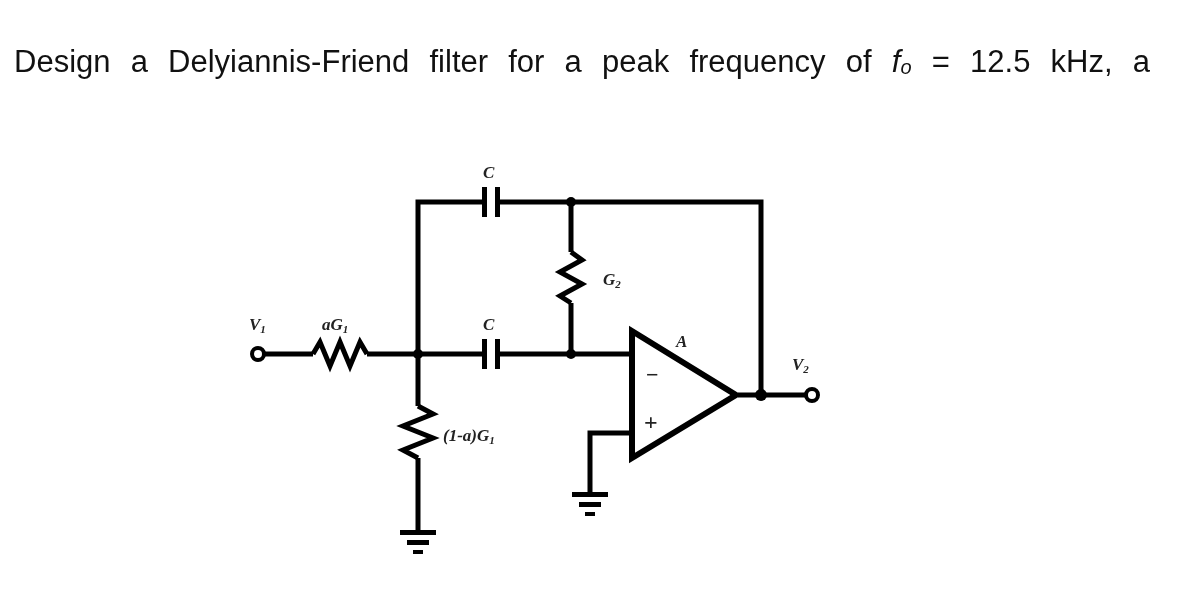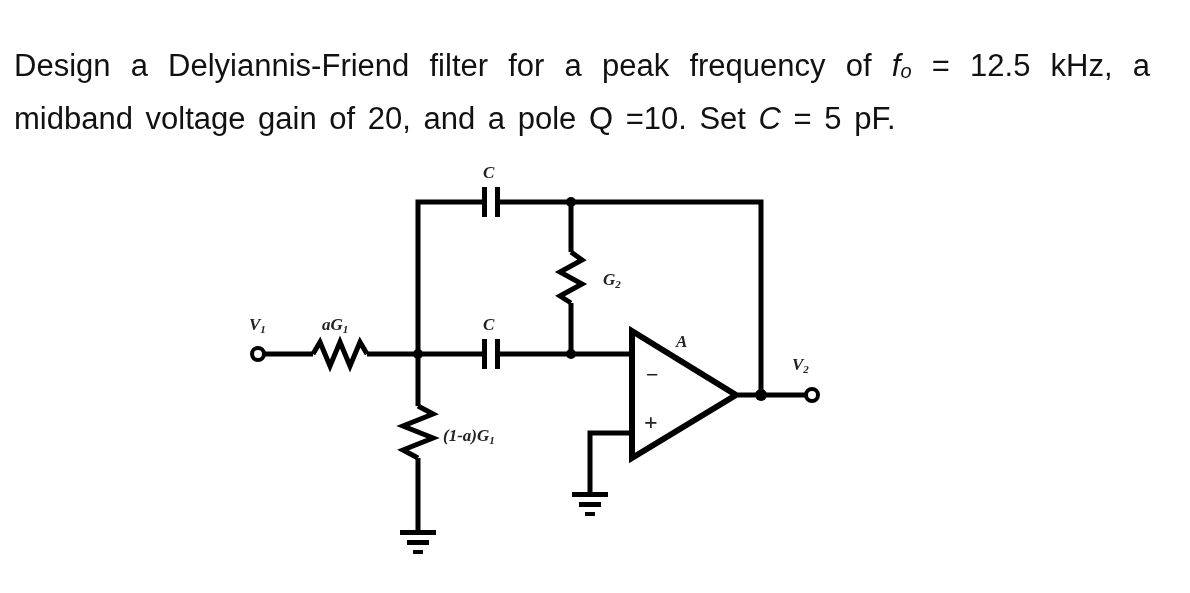--- a/index.html
+++ b/index.html
@@ -1,36 +1,35 @@
 <!DOCTYPE html>
 <html><head>
   <meta charset="utf-8">
   <style>
     html, body { margin: 0; padding: 0; background: #ffffff; }
     body { width: 1190px; height: 593px; position: relative; overflow: hidden; }
     .problem {
       position: absolute; left: 14px; top: 42px; width: 1150px;
       font-family: "Liberation Sans", "DejaVu Sans", sans-serif;
-      font-size: 31px; line-height: 48px; color: #111;
+      font-size: 31px; line-height: 40px; color: #111;
       text-align: justify; text-align-last: left;
       word-spacing: 4px;
     }
     .problem .line { display: block; white-space: nowrap; }
     .problem .line1 { text-align: justify; text-align-last: justify; width: 1136px; white-space: normal; }
     .ital { font-style: italic; }
     .sub { font-size: 20px; font-style: italic; vertical-align: -2px; }
     svg.circuit { position: absolute; left: 0; top: 0; }
     .lbl { font-family: "Liberation Serif", "DejaVu Serif", serif; font-style: italic; font-weight: bold; fill: #222; }
   </style>
 </head>
 <body>
 
 <div class="problem">
   <span class="line line1"><span>Design a Delyiannis-Friend filter for a peak frequency of</span> <span class="ital">f</span><span class="sub">o</span><span> = 12.5 kHz, a</span></span>
-  <span class="line"><span>midband voltage gain of 20, and a pole Q =10. Set </span><span class="ital">C</span><span> = 5 pF.</span></span>
 </div>
 
 <svg class="circuit" width="1190" height="593" viewBox="0 0 1190 593">
   <g stroke="#000" stroke-width="5" fill="none" stroke-linecap="butt" stroke-linejoin="miter">
 
     <path d="M418 354 V202 H483"></path>
     <path d="M499 202 H761 V395"></path>
 
     <path d="M264 354 H313"></path>
     <path d="M313 354 L320 342 L330 366 L340 342 L350 366 L360 342 L367 354"></path>

